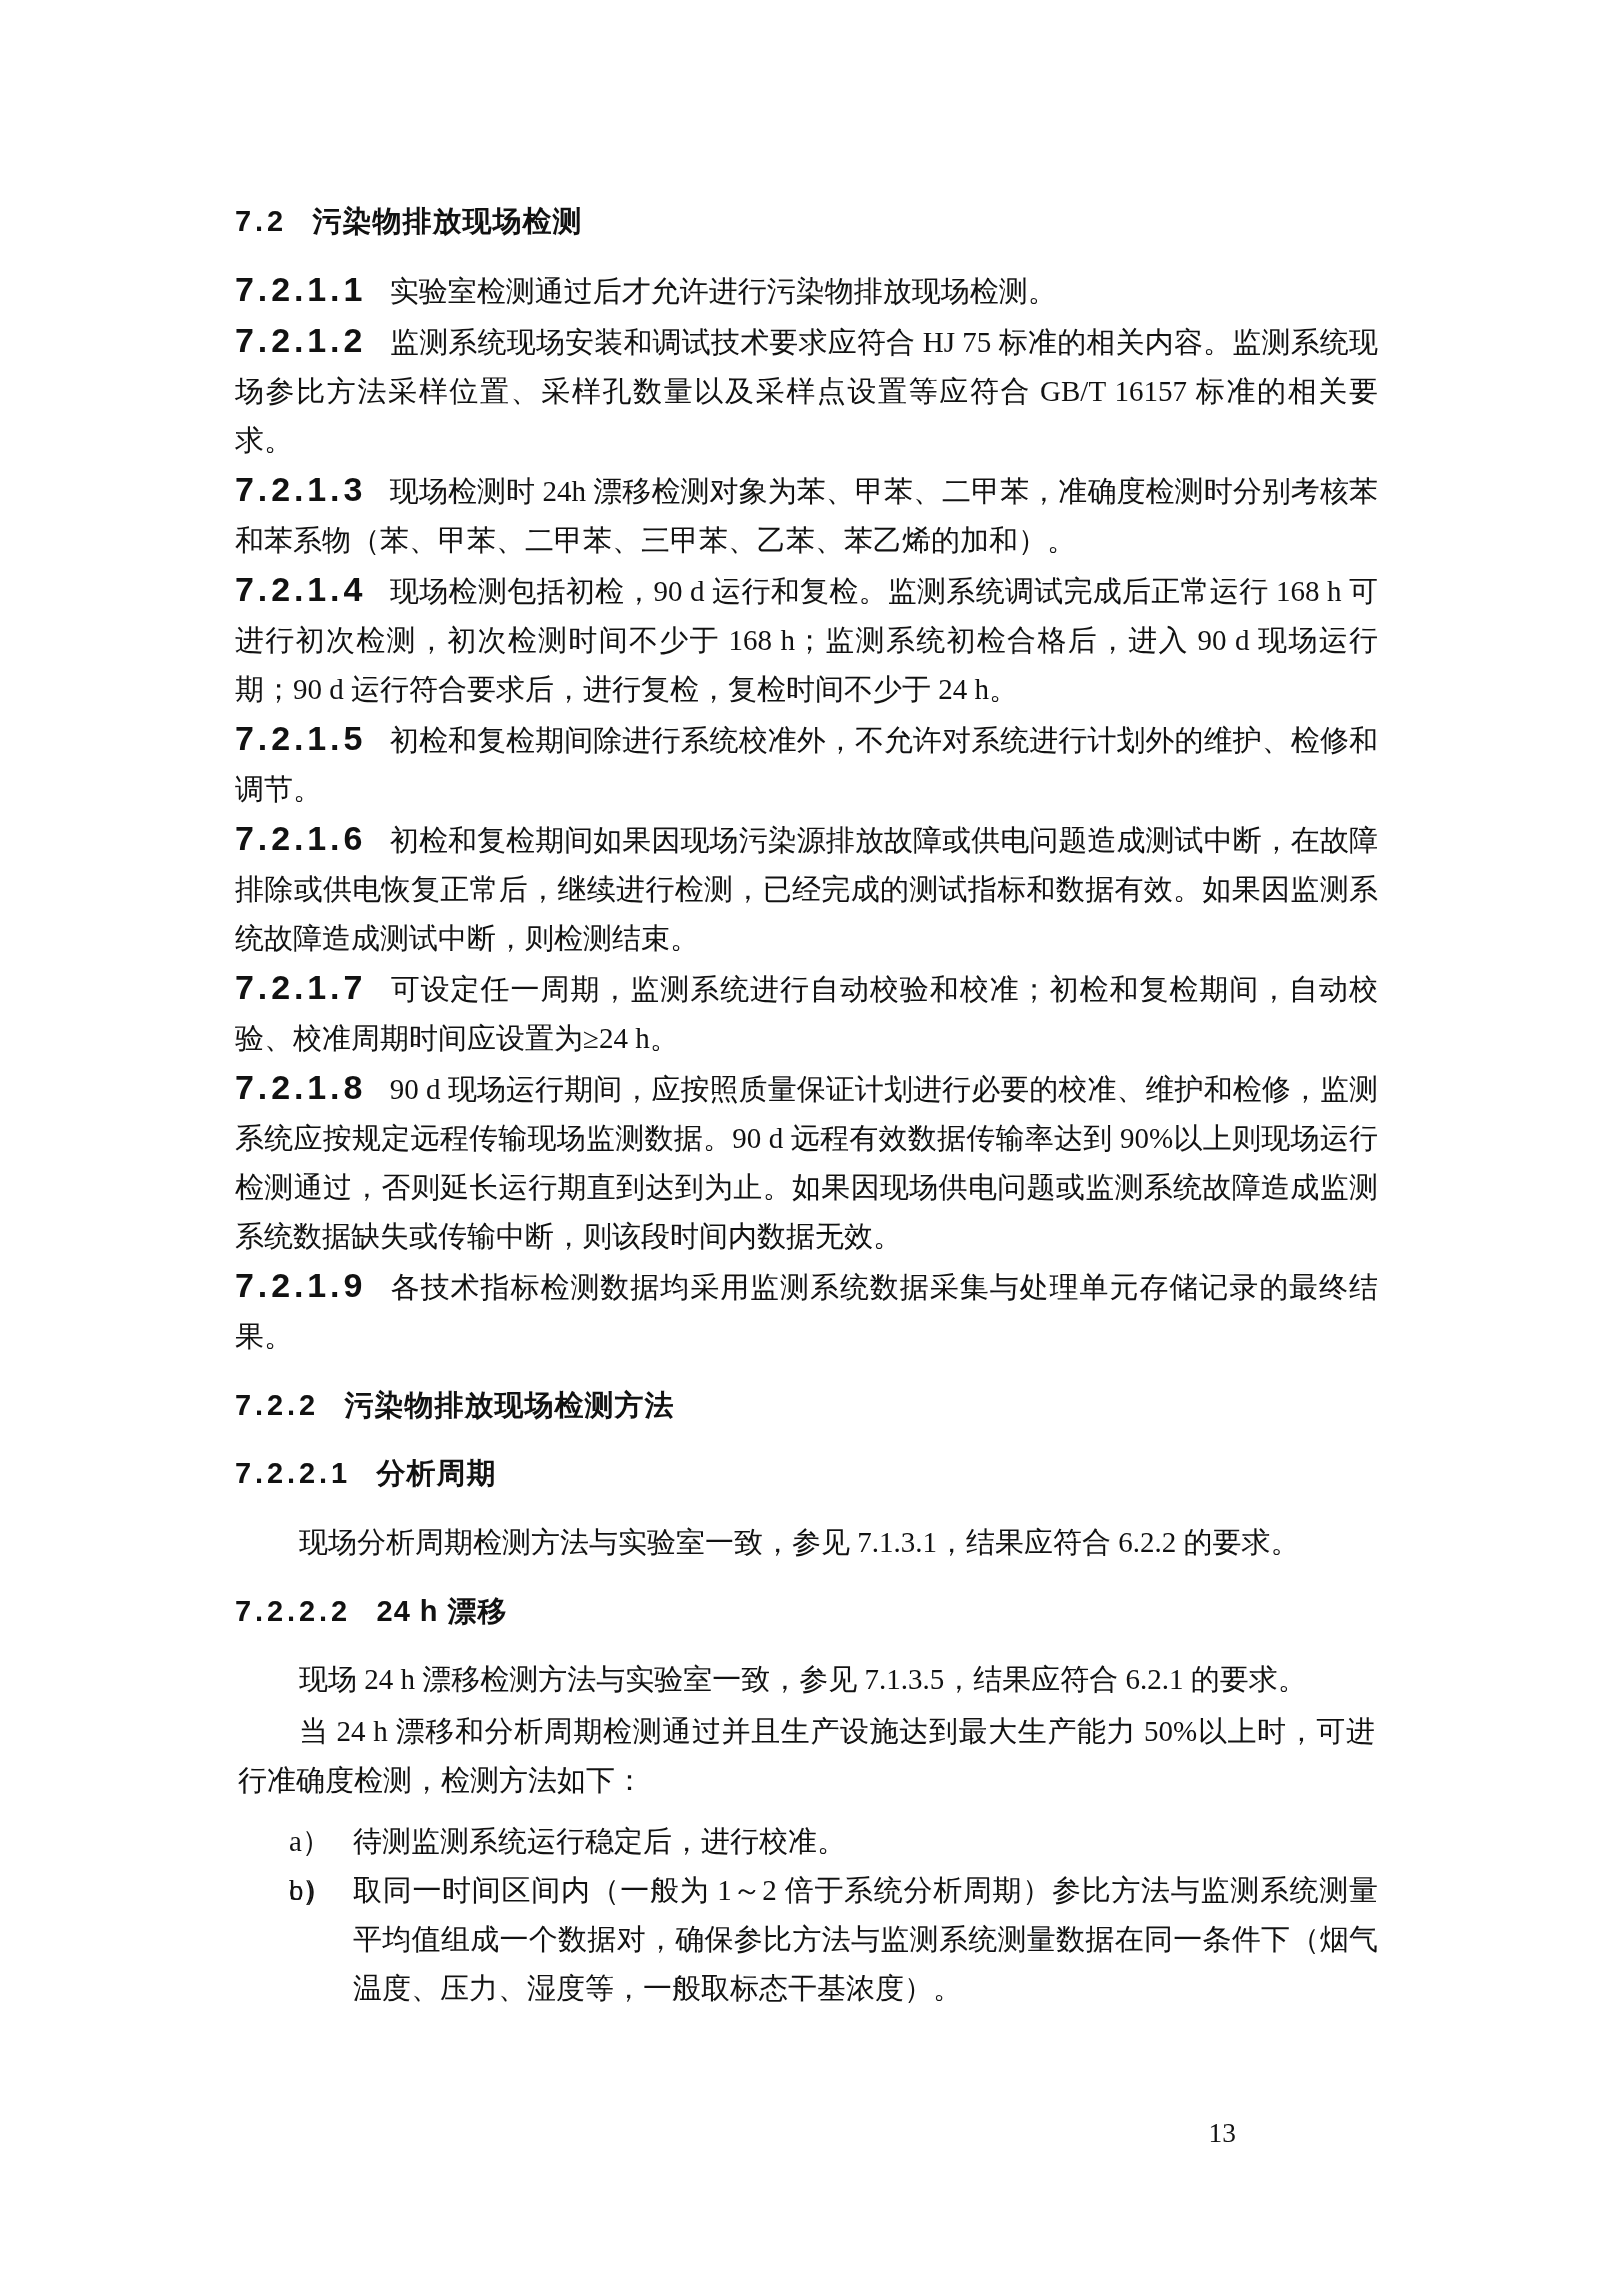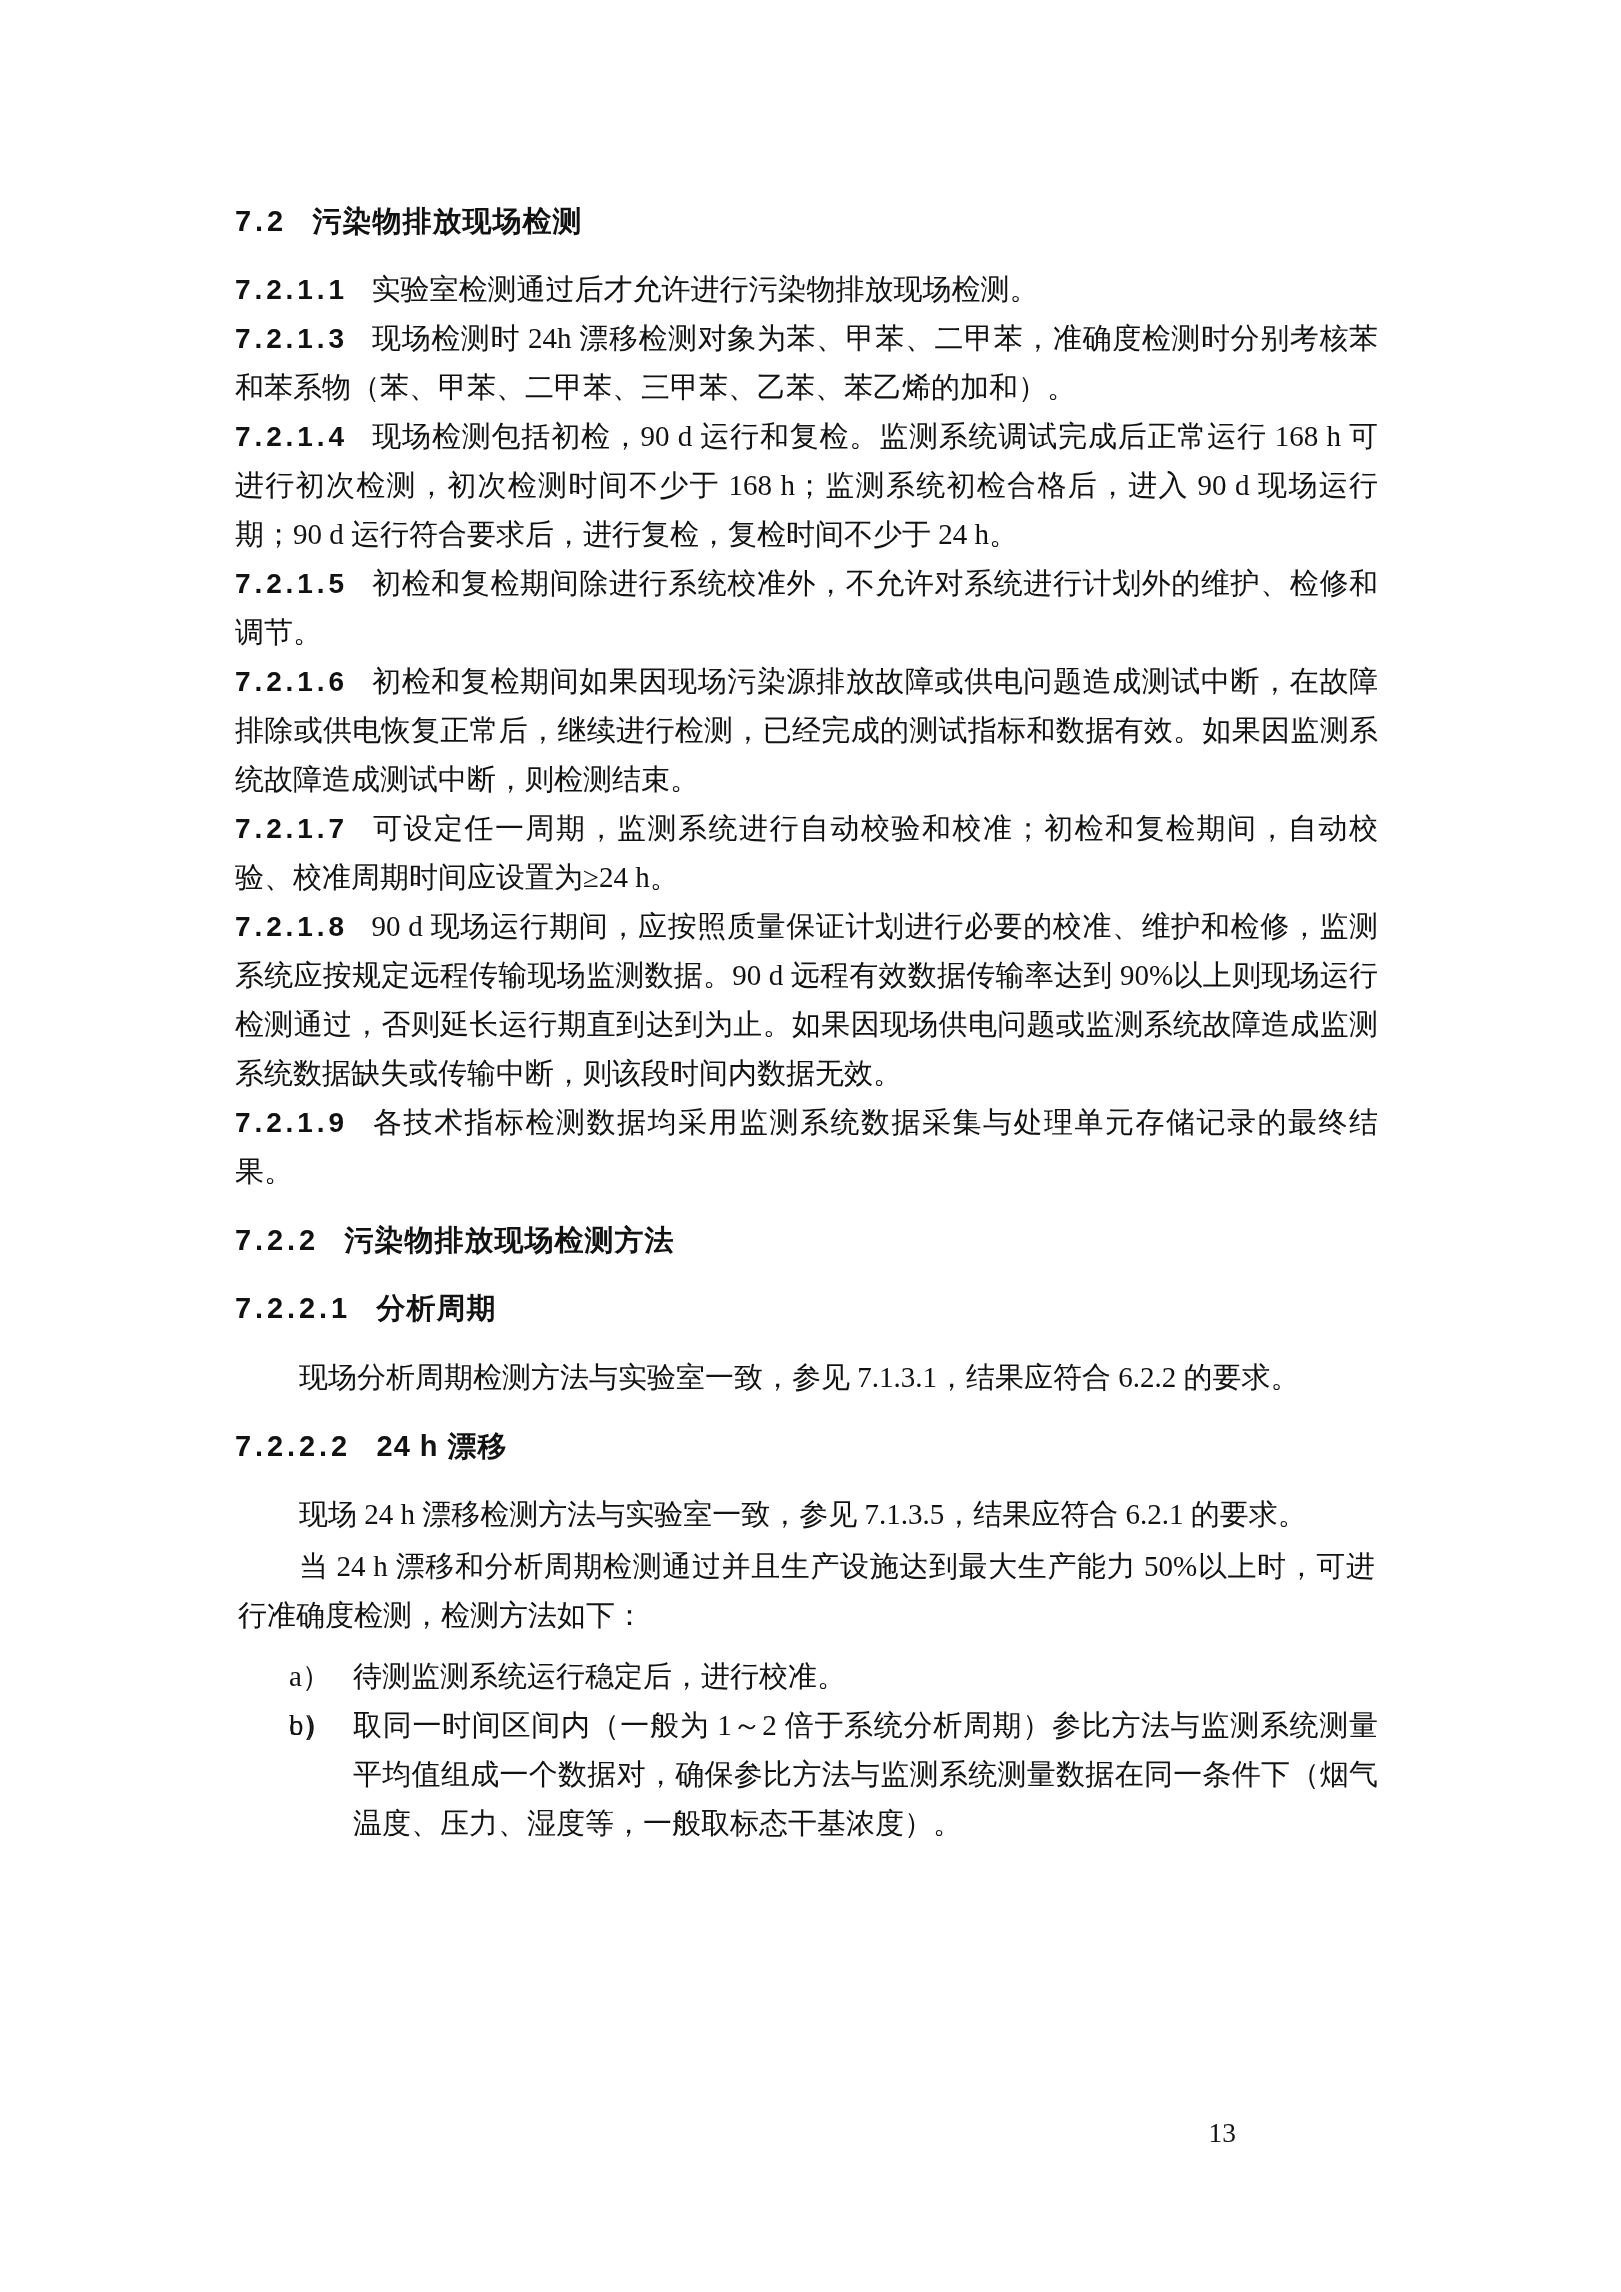--- a/index.html
+++ b/index.html
@@ -34,21 +34,21 @@
     margin-right: 25.5px;
   }
   .clause {
     line-height: 49px;
     margin: 0;
     text-align: justify;
   }
   .clause .cnum {
     font-family: "Liberation Sans", "DejaVu Sans", sans-serif;
     font-weight: bold;
-    font-size: 28px;
+    font-size: 34px;
     letter-spacing: 3.9px;
     margin-right: 23.5px;
   }
   .pindent {
     line-height: 49px;
     margin: 3px;
     text-align: justify;
     text-indent: 61px;
   }
   .clause-list { margin-top: 11.8px; }
@@ -83,20 +83,21 @@
     letter-spacing: 1px;
   }
 </style>
 </head>
 <body>
 
 <div class="page">
   <main class="content">
       <div class="heading"><span class="hnum">7.2</span><span>污染物排放现场检测</span></div>
       <p class="clause"><span class="cnum">7.2.1.1</span><span>实验室检测通过后才允许进行污染物排放现场检测。</span></p>
+      <p class="clause"><span class="cnum">7.2.1.2</span><span>监测系统现场安装和调试技术要求应符合 HJ 75 标准的相关内容。监测系统现场参比方法采样位置、采样孔数量以及采样点设置等应符合 GB/T 16157 标准的相关要求。</span></p>
       <p class="clause"><span class="cnum">7.2.1.3</span><span>现场检测时 24h 漂移检测对象为苯、甲苯、二甲苯，准确度检测时分别考核苯和苯系物（苯、甲苯、二甲苯、三甲苯、乙苯、苯乙烯的加和）。</span></p>
       <p class="clause"><span class="cnum">7.2.1.4</span><span>现场检测包括初检，90 d 运行和复检。监测系统调试完成后正常运行 168 h 可进行初次检测，初次检测时间不少于 168 h；监测系统初检合格后，进入 90 d 现场运行期；90 d 运行符合要求后，进行复检，复检时间不少于 24 h。</span></p>
       <p class="clause"><span class="cnum">7.2.1.5</span><span>初检和复检期间除进行系统校准外，不允许对系统进行计划外的维护、检修和调节。</span></p>
       <p class="clause"><span class="cnum">7.2.1.6</span><span>初检和复检期间如果因现场污染源排放故障或供电问题造成测试中断，在故障排除或供电恢复正常后，继续进行检测，已经完成的测试指标和数据有效。如果因监测系统故障造成测试中断，则检测结束。</span></p>
       <p class="clause"><span class="cnum">7.2.1.7</span><span>可设定任一周期，监测系统进行自动校验和校准；初检和复检期间，自动校验、校准周期时间应设置为≥24 h。</span></p>
       <p class="clause"><span class="cnum">7.2.1.8</span><span>90 d 现场运行期间，应按照质量保证计划进行必要的校准、维护和检修，监测系统应按规定远程传输现场监测数据。90 d 远程有效数据传输率达到 90%以上则现场运行检测通过，否则延长运行期直到达到为止。如果因现场供电问题或监测系统故障造成监测系统数据缺失或传输中断，则该段时间内数据无效。</span></p>
       <p class="clause"><span class="cnum">7.2.1.9</span><span>各技术指标检测数据均采用监测系统数据采集与处理单元存储记录的最终结果。</span></p>
       <div class="heading"><span class="hnum">7.2.2</span><span>污染物排放现场检测方法</span></div>
       <div class="heading"><span class="hnum">7.2.2.1</span><span>分析周期</span></div>
       <p class="pindent">现场分析周期检测方法与实验室一致，参见 7.1.3.1，结果应符合 6.2.2 的要求。</p>

